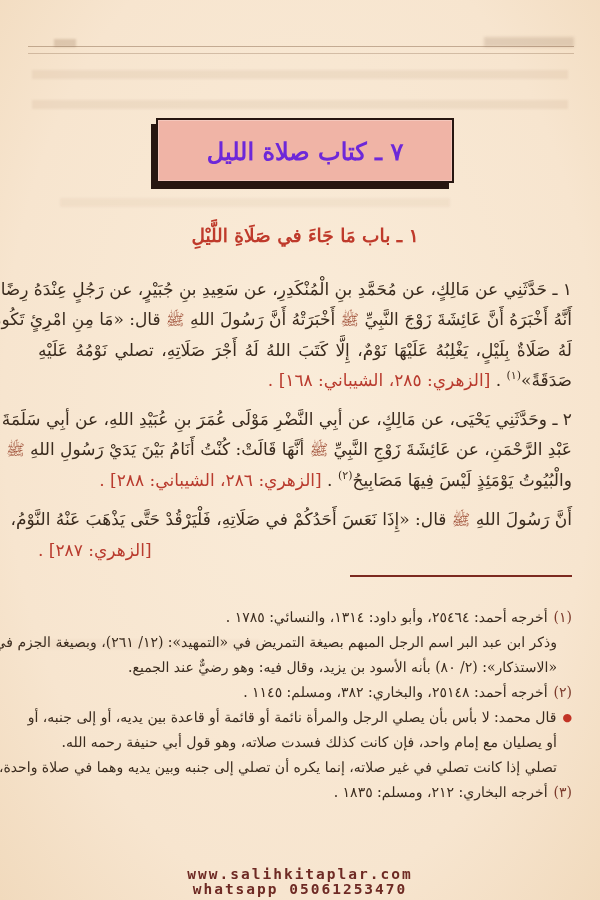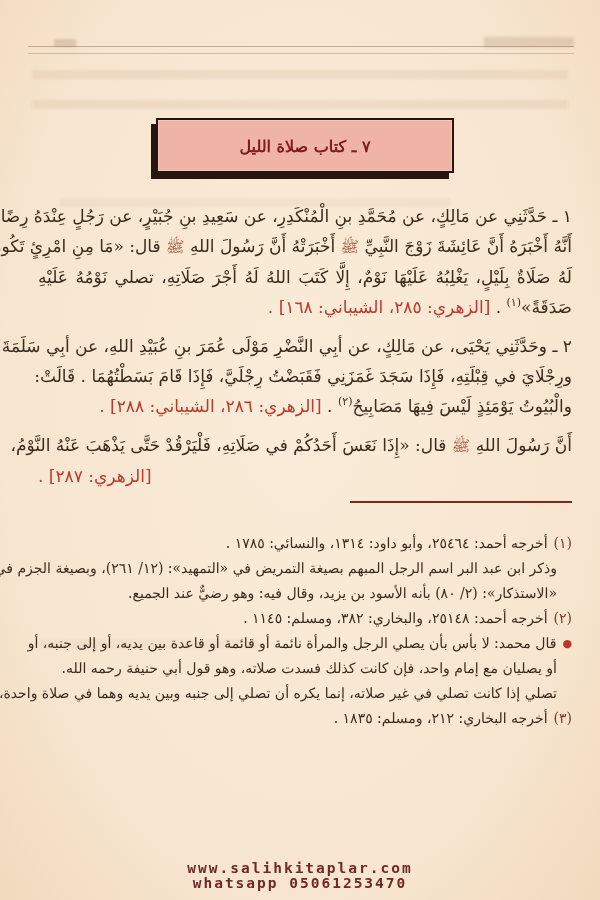--- a/index.html
+++ b/index.html
@@ -30,21 +30,21 @@
   .content{position:absolute;inset:0;padding:0 28px 0 38px;direction:rtl;}
 
   
   .kitab-box{
     width:282px;margin:118px auto 0;
     background:#f0b4a6;
     border:2px solid #271610;
     box-shadow:-5px 6px 0 0 #271610, inset 0 0 0 1px rgba(255,255,255,.25);
     text-align:center;padding:17px 6px 15px;
   }
-  .kitab-box .t{font-size:16px;font-weight:bold;color:#7f1d1d;}
+  .kitab-box .t{font-size:24px;font-weight:bold;color:#6d28d9;}
 
   .bab{margin-top:42px;text-align:center;font-size:18.5px;font-weight:bold;color:#bf3a2b;}
 
   
   .hadith{margin-top:28px;font-size:17px;line-height:30px;}
   .hadith + .hadith{margin-top:9px;}
   .hline{text-align:justify;text-align-last:justify;white-space:nowrap;}
   .hline.end{text-align-last:right;white-space:normal;}
   .hline.refline{text-align-last:left;}
   .red{color:#b93b2e;}
@@ -55,21 +55,21 @@
   .fdivider{height:2px;width:222px;background:#7c2a20;margin:10px 0 7px auto;margin-left:auto;margin-right:0;}
   .fdivider{margin-left:auto;margin-right:0;}
   .footnotes{font-size:14px;line-height:25px;margin-top:28px;}
   .fline{text-align:justify;text-align-last:right;}
   .fline.j{text-align-last:justify;white-space:nowrap;}
   .fline.cont{padding-right:15px;}
   .fmark{color:#7c3a2c;padding-left:6px;}
   .bullet{color:#c23325;font-size:11px;padding-left:6px;vertical-align:1px;}
 
   
-  .watermark{position:absolute;left:0;right:0;bottom:9px;text-align:center;direction:ltr;
+  .watermark{position:absolute;left:0;right:0;bottom:3px;text-align:center;direction:ltr;
     font-family:"DejaVu Sans Mono","Liberation Mono",monospace;
     font-weight:bold;color:#6e2a24;font-size:14.5px;line-height:15px;letter-spacing:2px;}
 </style>
 </head>
 <body>
 
 <div class="page">
 
   <div class="ghost g1"></div>
   <div class="ghost g2"></div>
@@ -79,31 +79,32 @@
     <span class="blobL"></span>
     <span class="blobR"></span>
   </div>
 
   <div class="content">
 
     <div class="kitab-box">
       <div class="t">٧ ـ كتاب صلاة الليل</div>
     </div>
 
+    <div class="bab">١ ـ باب مَا جَاءَ في صَلَاةِ اللَّيْلِ</div>
 
     <div class="hadith">
       <div class="hline ar">١ ـ حَدَّثَنِي عن مَالِكٍ، عن مُحَمَّدِ بنِ الْمُنْكَدِرِ، عن سَعِيدِ بنِ جُبَيْرٍ، عن رَجُلٍ عِنْدَهُ رِضًا</div>
       <div class="hline ar">أَنَّهُ أَخْبَرَهُ أَنَّ عَائِشَةَ زَوْجَ النَّبِيِّ <span class="saw">ﷺ</span> أَخْبَرَتْهُ أَنَّ رَسُولَ اللهِ <span class="saw">ﷺ</span> قال: «مَا مِنِ امْرِئٍ تَكُونُ</div>
       <div class="hline ar">لَهُ صَلَاةٌ بِلَيْلٍ، يَغْلِبُهُ عَلَيْهَا نَوْمٌ، إِلَّا كَتَبَ اللهُ لَهُ أَجْرَ صَلَاتِهِ، تصلي نَوْمُهُ عَلَيْهِ</div>
       <div class="hline end"><span class="ar">صَدَقَةً»<sup>(١)</sup> . </span><span class="red">[الزهري: ٢٨٥، الشيباني: ١٦٨] .</span></div>
     </div>
 
     <div class="hadith">
       <div class="hline ar">٢ ـ وحَدَّثَنِي يَحْيَى، عن مَالِكٍ، عن أبِي النَّضْرِ مَوْلَى عُمَرَ بنِ عُبَيْدِ اللهِ، عن أبِي سَلَمَةَ بنِ</div>
-      <div class="hline ar">ورِجْلَايَ في قِبْلَتِهِ، فَإِذَا سَجَدَ غَمَزَنِي فَقَبَضْتُ رِجْلَيَّ، فَإِذَا قَامَ بَسَطْتُهُمَا . قَالَتْ:</div>
+      <div class="hline ar">عَبْدِ الرَّحْمَنِ، عن عَائِشَةَ زَوْجِ النَّبِيِّ <span class="saw">ﷺ</span> أنَّهَا قَالَتْ: كُنْتُ أَنَامُ بَيْنَ يَدَيْ رَسُولِ اللهِ <span class="saw">ﷺ</span></div>
       <div class="hline end"><span class="ar">والْبُيُوتُ يَوْمَئِذٍ لَيْسَ فِيهَا مَصَابِيحُ<sup>(٢)</sup> . </span><span class="red">[الزهري: ٢٨٦، الشيباني: ٢٨٨] .</span></div>
     </div>
 
     <div class="hadith">
       <div class="hline ar">أَنَّ رَسُولَ اللهِ <span class="saw">ﷺ</span> قال: «إِذَا نَعَسَ أَحَدُكُمْ في صَلَاتِهِ، فَلْيَرْقُدْ حَتَّى يَذْهَبَ عَنْهُ النَّوْمُ،</div>
       <div class="hline refline red">[الزهري: ٢٨٧] .</div>
     </div>
 
     <div class="fdivider"></div>
 

